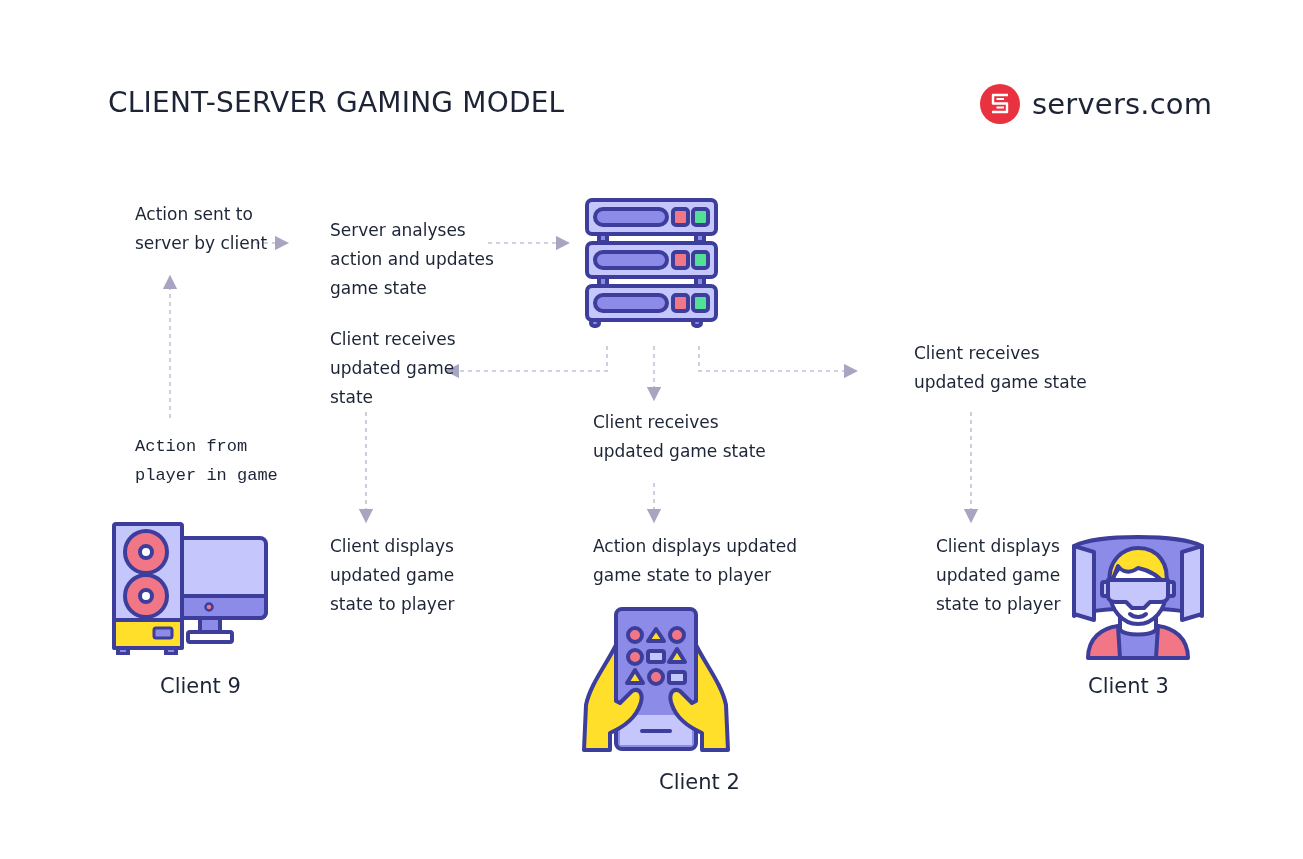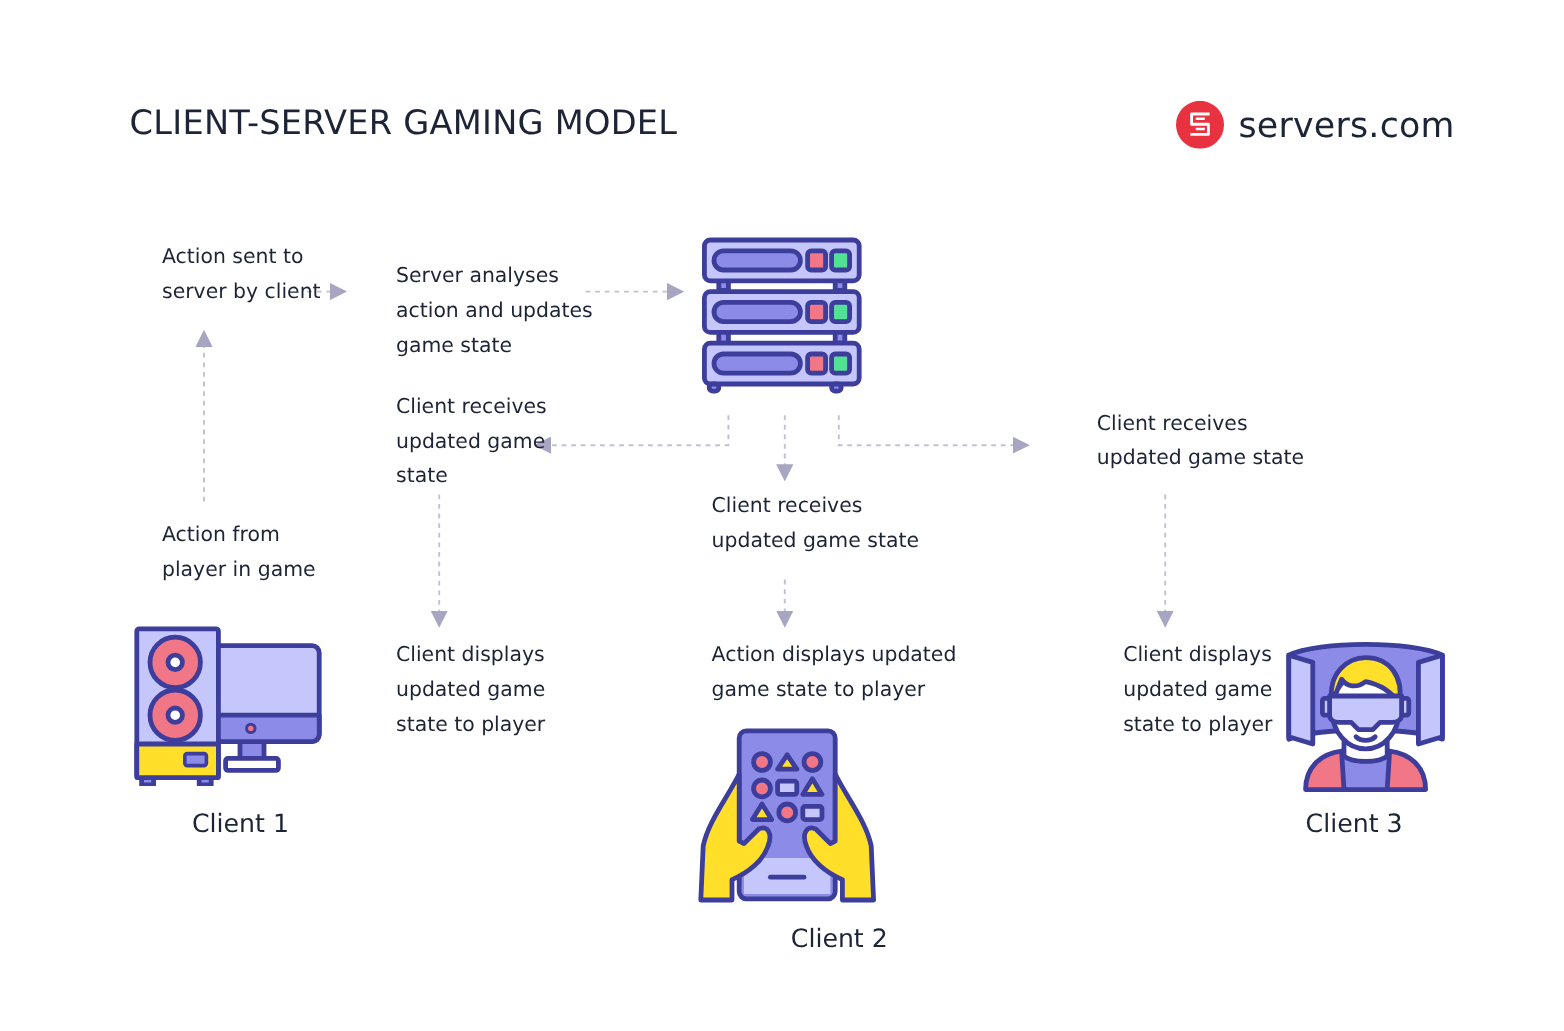--- a/index.html
+++ b/index.html
@@ -55,39 +55,39 @@
 
     <line x1="971" y1="412" x2="971" y2="516" marker-end="url(#ah)"></line>
   </g>
 </svg>
 
 <div class="abs lbl" style="left:108px; top:200px;">Action sent to
 server by client</div>
 <div class="abs lbl" style="left:303px; top:216px;">Server analyses
 action and updates
 game state</div>
-<div class="abs lbl" style="left:108px; top:432px;">Action from
+<div class="abs lbl" style="left:108px; top:432px;font-family:Liberation Mono, monospace;">Action from
 player in game</div>
 <div class="abs lbl" style="left:303px; top:325px;">Client receives
 updated game
 state</div>
 <div class="abs lbl" style="left:566px; top:408px;">Client receives
 updated game state</div>
 <div class="abs lbl" style="left:887px; top:339px;">Client receives
 updated game state</div>
 <div class="abs lbl" style="left:303px; top:532px;">Client displays
 updated game
 state to player</div>
 <div class="abs lbl" style="left:566px; top:532px;">Action displays updated
 game state to player</div>
 <div class="abs lbl" style="left:909px; top:532px;">Client displays
 updated game
 state to player</div>
 
-<div class="abs client" style="left:160px; top:674px;">Client 1</div>
+<div class="abs client" style="left:160px; top:674px;">Client 9</div>
 <div class="abs client" style="left:619px; top:770px;margin-left:40px;">Client 2</div>
 <div class="abs client" style="left:1088px; top:674px;">Client 3</div>
 
 <svg class="abs" style="left:583px; top:196px;" width="140" height="134" viewBox="0 0 140 134">
   <g stroke="#3d3d9c" stroke-width="4" stroke-linejoin="round" stroke-linecap="round">
     <rect x="16" y="34" width="8" height="12" fill="#8c8ce8"></rect>
     <rect x="113" y="34" width="8" height="12" fill="#8c8ce8"></rect>
     <rect x="16" y="78" width="8" height="12" fill="#8c8ce8"></rect>
     <rect x="113" y="78" width="8" height="12" fill="#8c8ce8"></rect>
     <rect x="4" y="4" width="129" height="34" rx="5" fill="#c5c6fb"></rect>

